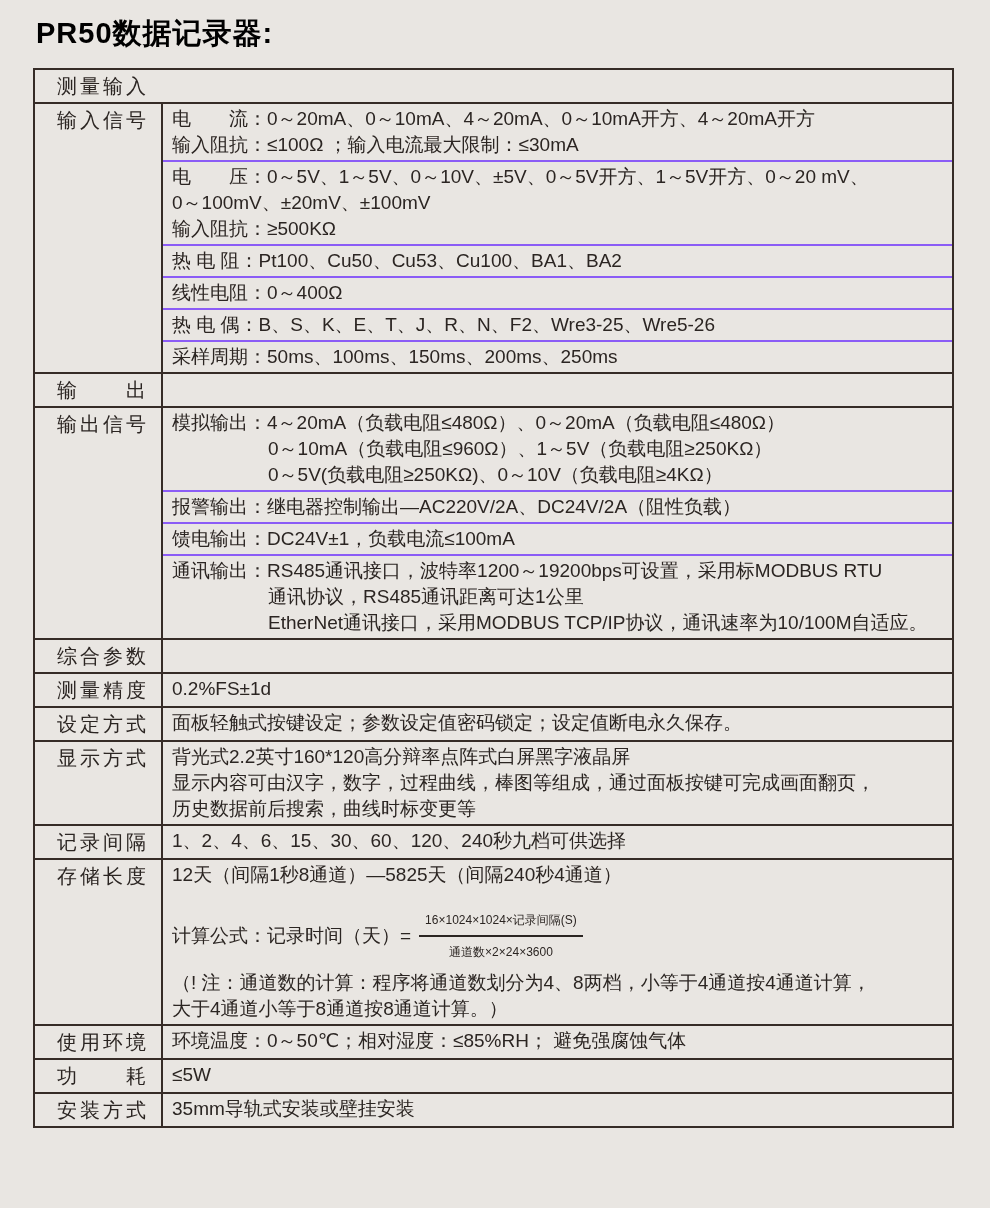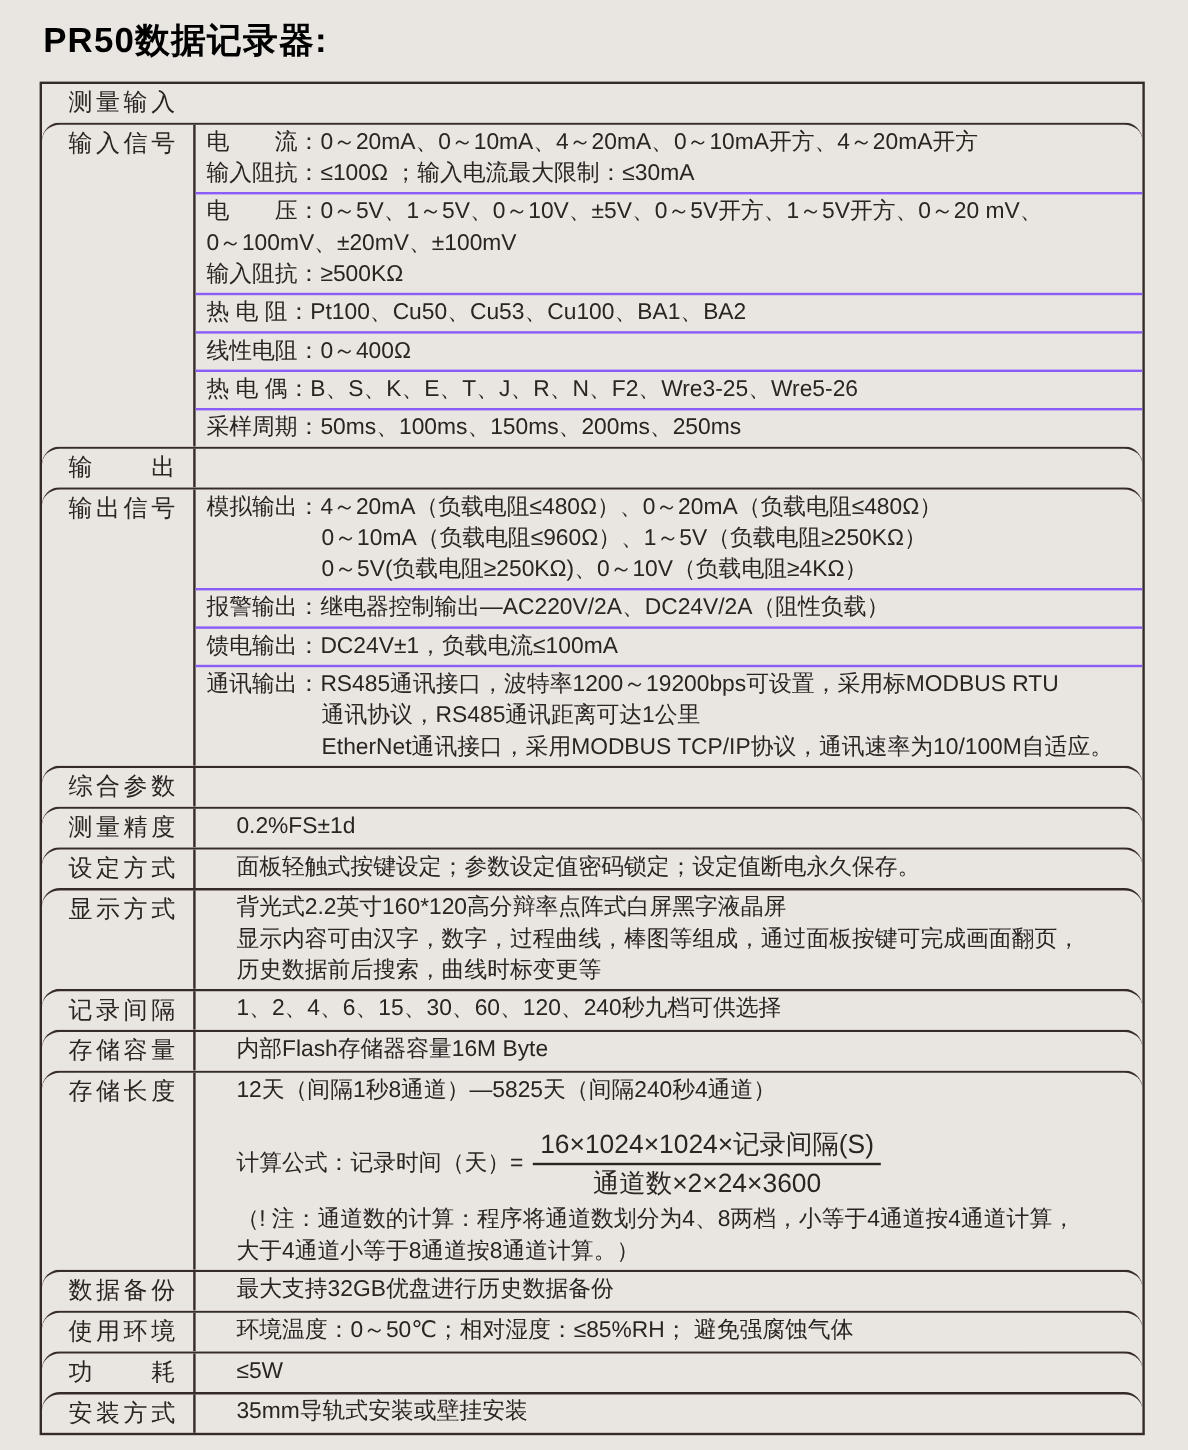--- a/index.html
+++ b/index.html
@@ -11,41 +11,41 @@
     -webkit-font-smoothing:antialiased;
   }
   .title{
     position:absolute;left:36px;top:14px;
     font-size:29px;font-weight:700;letter-spacing:1px;color:#000000;
   }
   .spec-table{
     position:absolute;left:33px;top:68px;width:917px;
     border:2px solid #362c27;background:#e9e6e2;
   }
-  .row{display:flex;align-items:stretch;border-top:2px solid #362c27;border-radius:15px;}
+  .row{display:flex;align-items:stretch;border-top:2px solid #362c27;}
   .row:first-child{border-top:none;}
   .label-col{
     flex:0 0 128px;width:128px;box-sizing:border-box;
     border-right:2px solid #362c27;
     padding:3px 0 3px 22px;
     font-size:20px;line-height:26px;letter-spacing:3px;
     white-space:pre;
   }
   .row.section .label-col{flex:1 1 auto;width:auto;border-right:none;}
   .cells{flex:1 1 auto;display:flex;flex-direction:column;min-width:0;}
   .cell{border-top:2px solid #8b5cf6;padding:2px 6px 2px 9px;}
   .cell:first-child{border-top:none;}
-  .content-col{flex:1 1 auto;min-width:0;padding:2px 6px 2px 9px;margin-left:25px;}
+  .content-col{flex:1 1 auto;min-width:0;padding:2px 6px 2px 9px;}
   .line{font-size:19px;line-height:26px;white-space:pre-wrap;}
   .ind{padding-left:96px;}
   .spacer-lg{height:20px;}
   .spacer-sm{height:6px;}
   .formula{display:flex;align-items:center;}
   .frac{display:inline-flex;flex-direction:column;text-align:center;
-        vertical-align:middle;margin-left:8px;font-size:22px;line-height:24px;}
+        vertical-align:middle;margin-left:8px;font-size:12px;line-height:24px;}
   .frac .num{padding:0 6px 3px 6px;border-bottom:2px solid #2b2522;}
   .frac .den{padding-top:3px;}
 </style>
 </head>
 <body>
 
 <div class="title">PR50数据记录器:</div>
 
 <div class="spec-table">
 
@@ -135,51 +135,39 @@
     </div>
   </div>
 
   <div class="row">
     <div class="label-col">记录间隔</div>
     <div class="content-col">
       <div class="line">1、2、4、6、15、30、60、120、240秒九档可供选择</div>
     </div>
   </div>
 
-  <div class="row">
-    <div class="label-col">存储容量</div>
-    <div class="content-col">
-      <div class="line">内部Flash存储器容量16M Byte</div>
-    </div>
-  </div>
 
   <div class="row">
     <div class="label-col">存储长度</div>
     <div class="content-col">
       <div class="line">12天（间隔1秒8通道）—5825天（间隔240秒4通道）</div>
       <div class="spacer-lg"></div>
       <div class="line formula">
         <span>计算公式：记录时间（天）=</span>
         <span class="frac">
           <span class="num">16×1024×1024×记录间隔(S)</span>
           <span class="den">通道数×2×24×3600</span>
         </span>
       </div>
       <div class="spacer-sm"></div>
       <div class="line">（! 注：通道数的计算：程序将通道数划分为4、8两档，小等于4通道按4通道计算，</div>
       <div class="line">大于4通道小等于8通道按8通道计算。）</div>
     </div>
   </div>
 
-  <div class="row">
-    <div class="label-col">数据备份</div>
-    <div class="content-col">
-      <div class="line">最大支持32GB优盘进行历史数据备份</div>
-    </div>
-  </div>
 
   <div class="row">
     <div class="label-col">使用环境</div>
     <div class="content-col">
       <div class="line">环境温度：0～50℃；相对湿度：≤85%RH； 避免强腐蚀气体</div>
     </div>
   </div>
 
 
   <div class="row">

